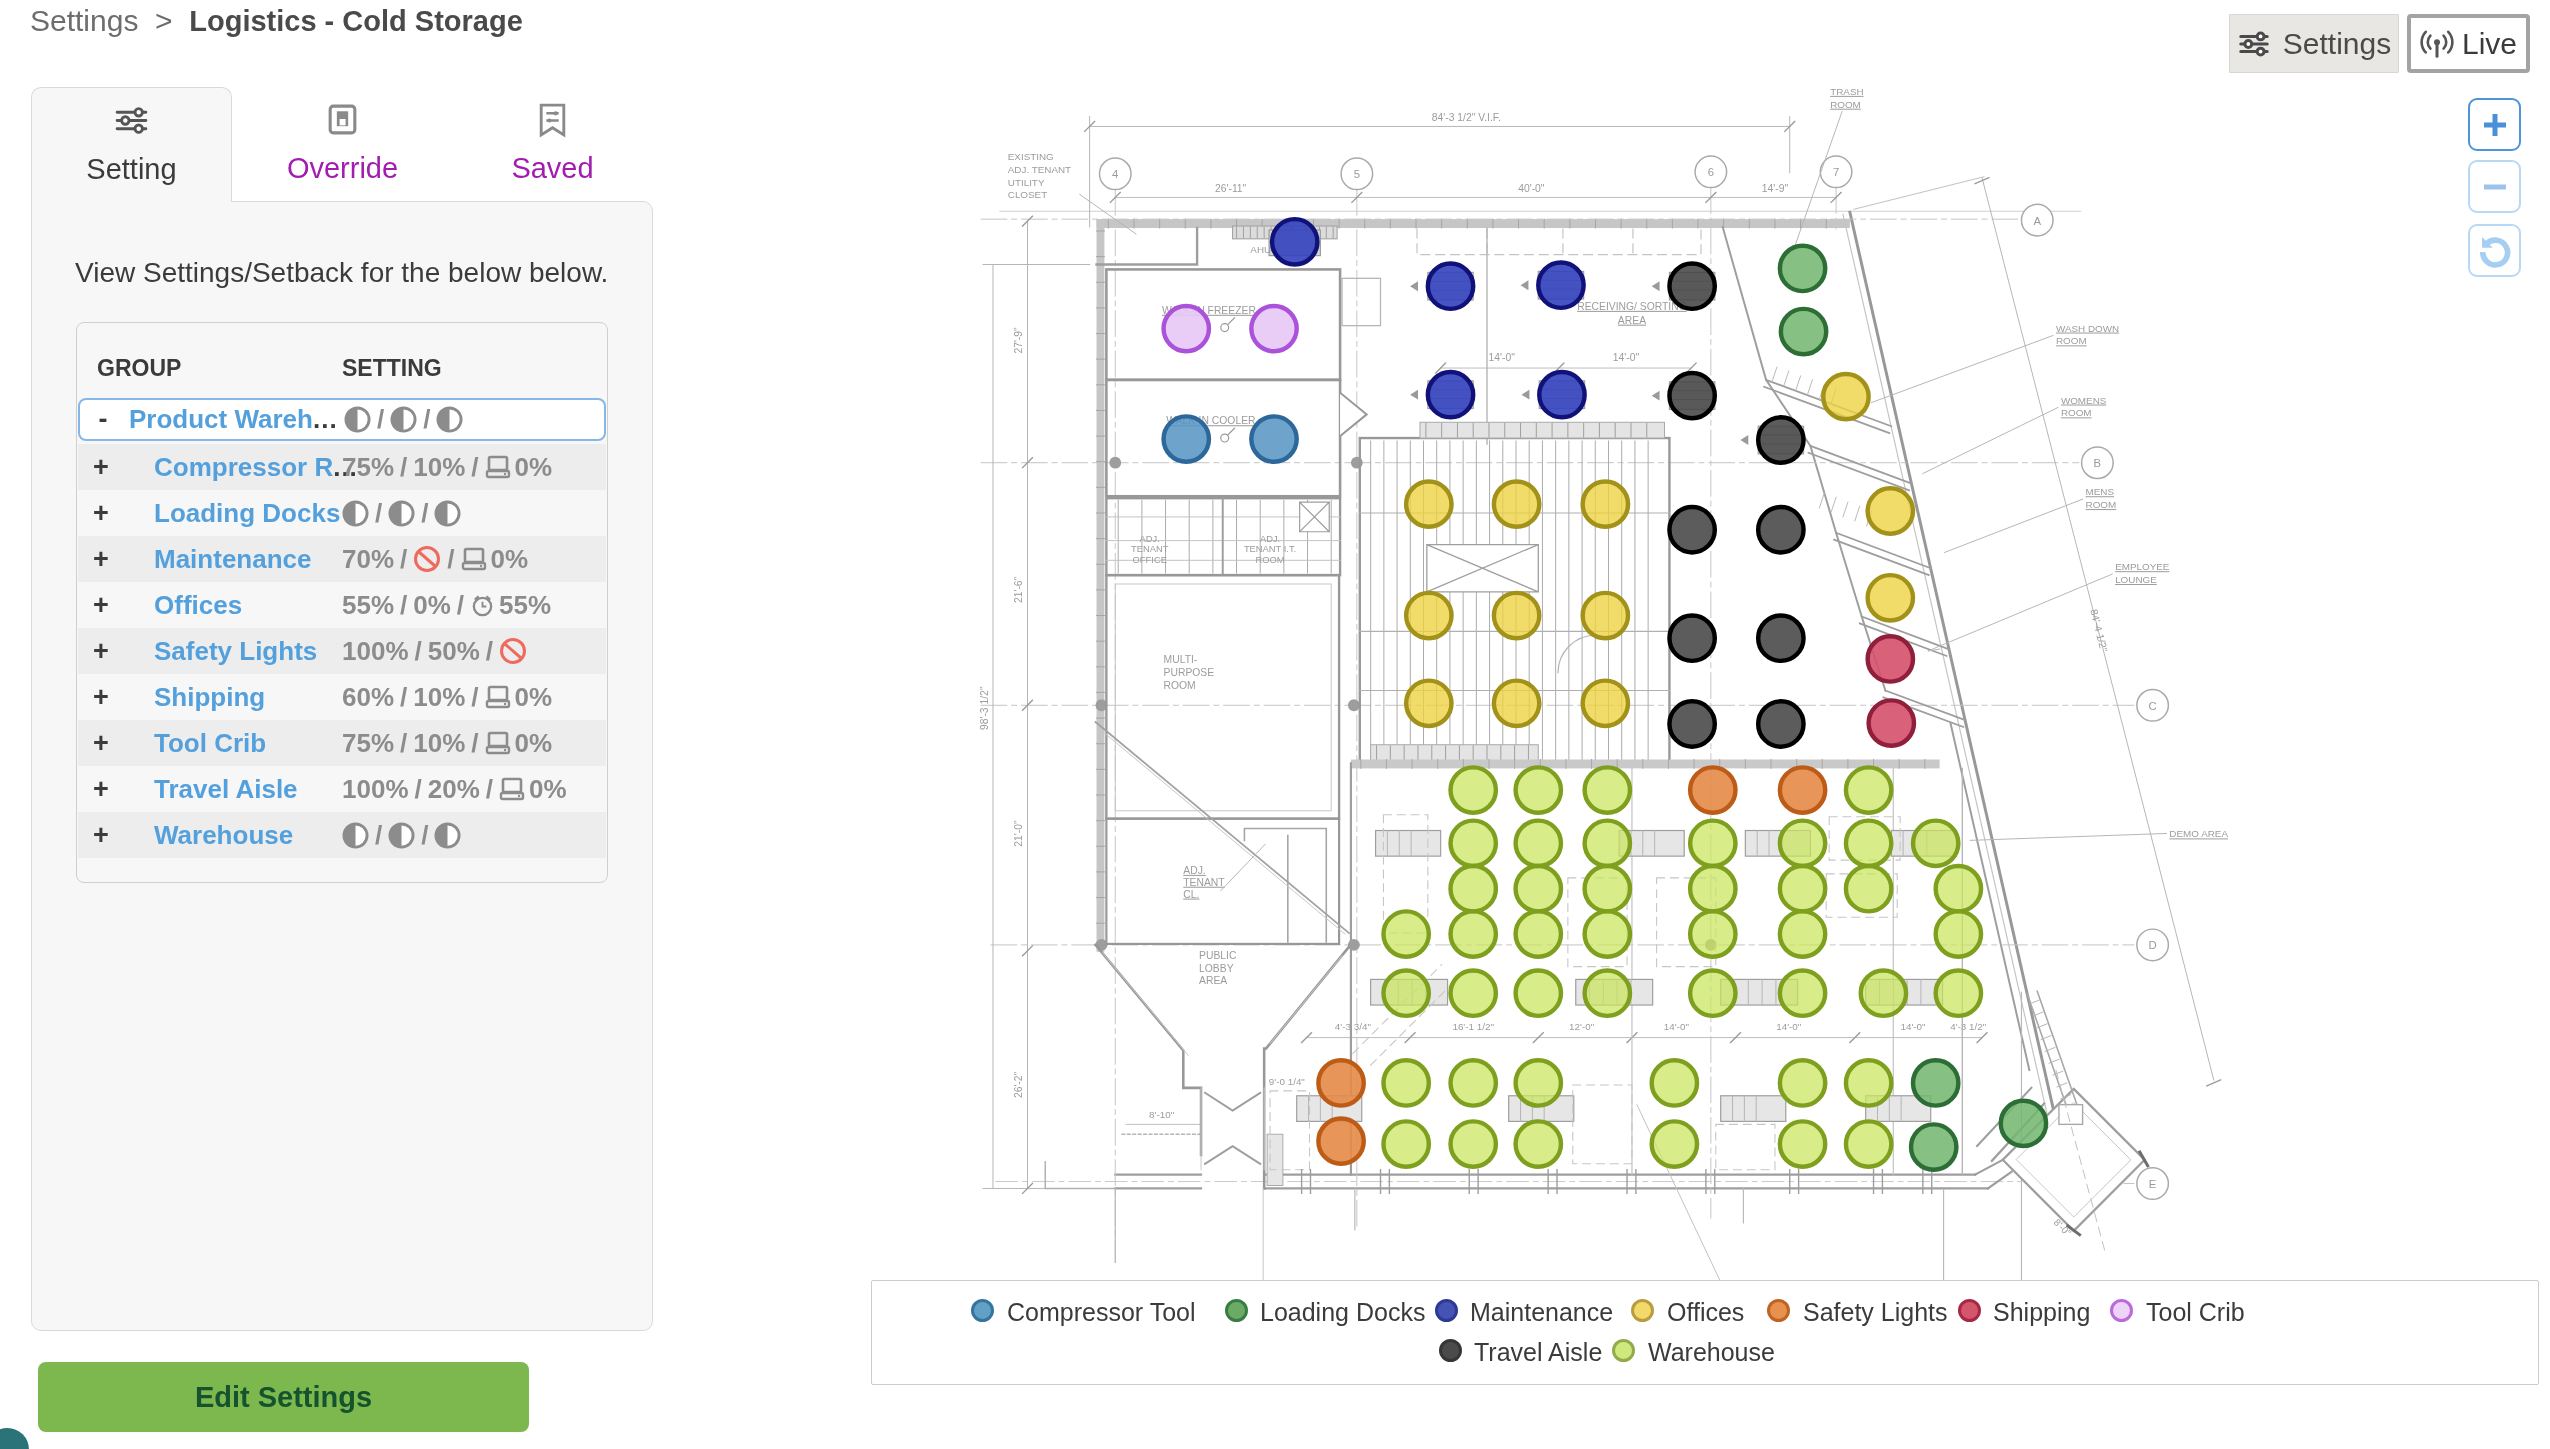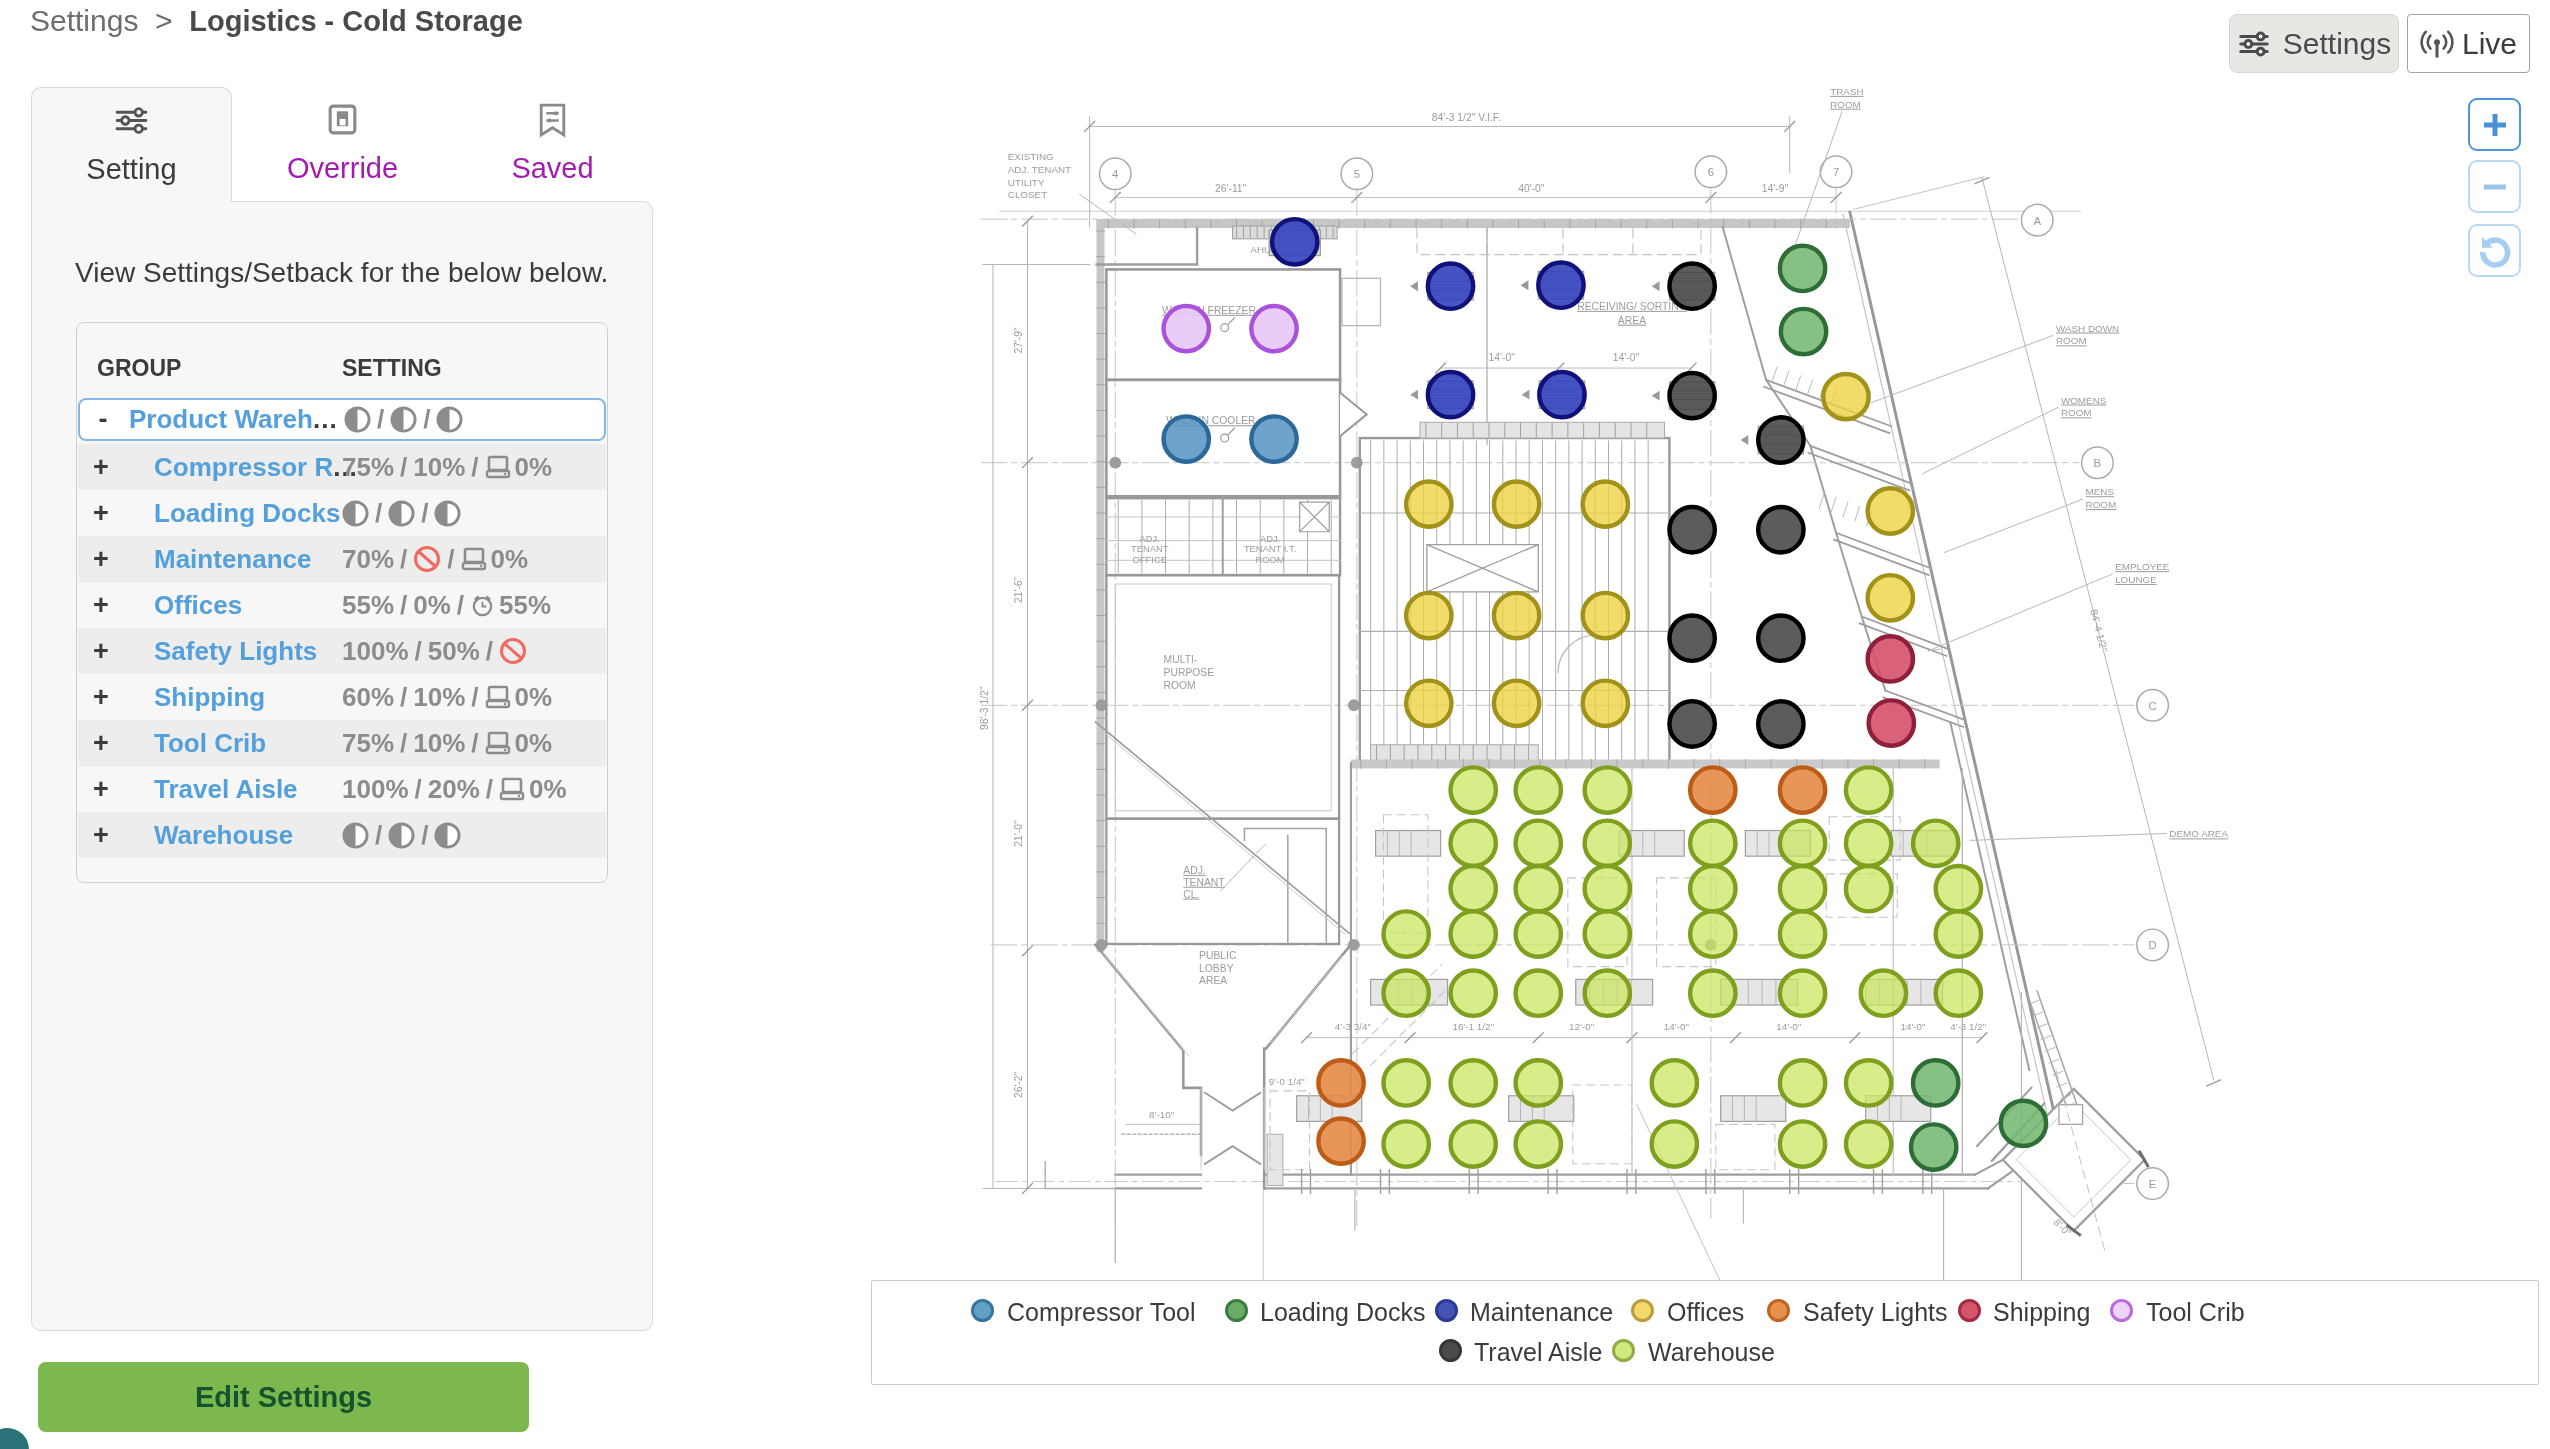--- a/index.html
+++ b/index.html
@@ -21,22 +21,22 @@
 .row.selected { background:#fff; border:2px solid #85b7e8; border-radius:8px; height:43px; }
 .pm { position:absolute; left:13px; width:20px; text-align:center; color:#3b3b3b; font-weight:bold; font-size:27px; }
 .gname { position:absolute; color:#54a0dc; font-weight:bold; white-space:nowrap; }
 .gname.first { left:49px; }
 .gname.sub { left:76px; }
 .dots { color:#3b3b3b; letter-spacing:1px; }
 .gval { position:absolute; left:264px; color:#8c8c8c; font-weight:bold; white-space:nowrap; display:flex; align-items:center; gap:4px; }
 .sep { margin:0 2px; }
 .vi { vertical-align:middle; display:inline-block; }
 .editbtn { left:38px; top:1362px; width:491px; height:70px; background:#7cb84e; border-radius:8px; color:#14532d; font-size:29px; font-weight:bold; display:flex; align-items:center; justify-content:center; z-index:5; }
-.setbtn { left:2229px; top:14px; width:170px; height:59px; background:#e9e7e4; border:1px solid #d8d6d3; border-radius:8px; display:flex; align-items:center; justify-content:center; gap:12px; font-size:30px; color:#4a4a4a; z-index:5; }
-.livebtn { left:2407px; top:14px; width:123px; height:59px; background:#fff; border:1px solid #a3a3a3; border-radius:4px; display:flex; align-items:center; justify-content:center; gap:8px; font-size:30px; color:#3b3b3b; z-index:5; }
+.setbtn { left:2229px; top:14px; width:170px; height:59px; background:#e9e7e4; border:1px solid #d8d6d3; border-radius:1px; display:flex; align-items:center; justify-content:center; gap:12px; font-size:30px; color:#4a4a4a; z-index:5; }
+.livebtn { left:2407px; top:14px; width:123px; height:59px; background:#fff; border:4px solid #a3a3a3; border-radius:4px; display:flex; align-items:center; justify-content:center; gap:8px; font-size:30px; color:#3b3b3b; z-index:5; }
 .zbtn { left:2468px; width:53px; background:#fff; border:2px solid #b9d8f5; border-radius:9px; display:flex; align-items:center; justify-content:center; z-index:5; }
 .legendbox { left:871px; top:1280px; width:1668px; height:105px; background:#fff; border:1px solid #ccc; border-radius:2px; z-index:4; }
 .lc { position:absolute; width:23px; height:23px; border-radius:50%; border:3.5px solid; z-index:5; }
 .ll { position:absolute; font-size:25px; color:#3b3b3b; line-height:27px; z-index:5; white-space:nowrap; }
 .teal { left:-14px; top:1428px; width:43px; height:43px; border-radius:50%; background:#2a7378; z-index:7; }
 </style></head>
 <body>
 
 <div class="abs crumb">Settings &nbsp;&gt;&nbsp; <b>Logistics - Cold Storage</b></div>
 

